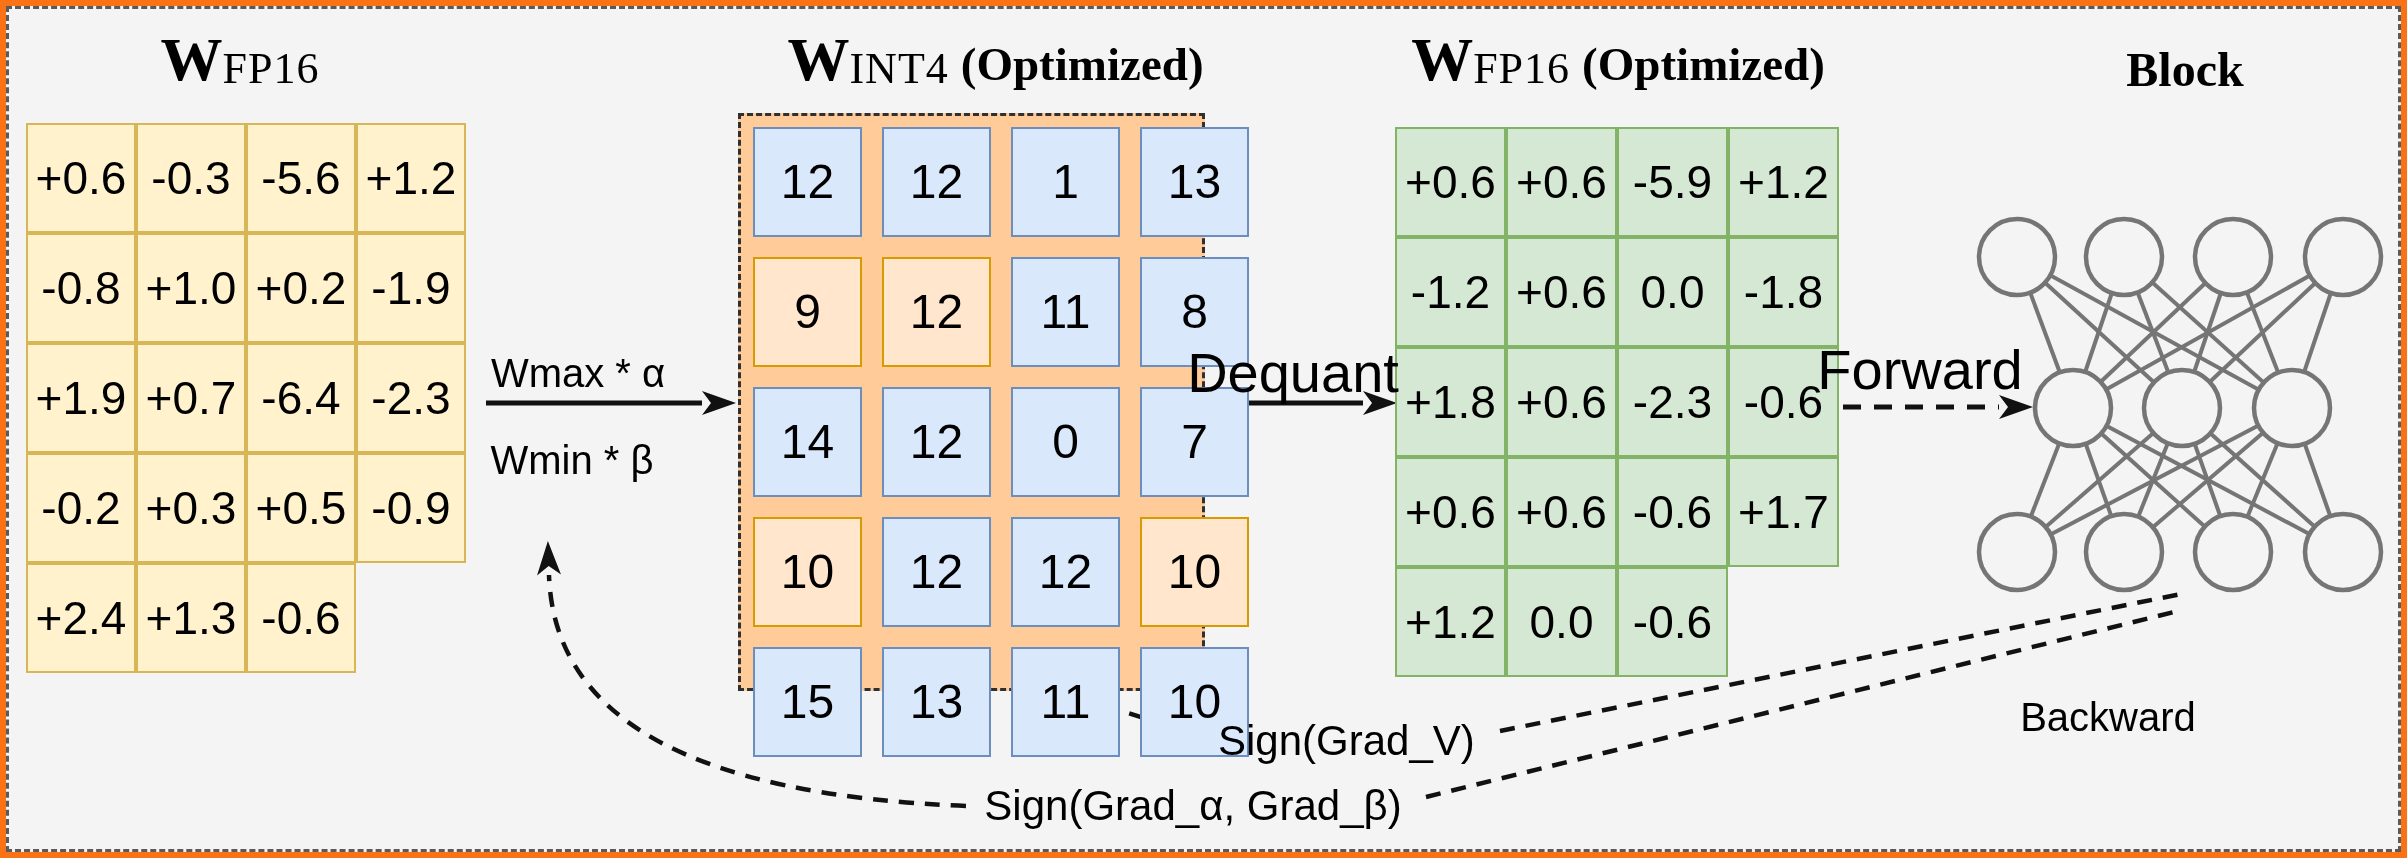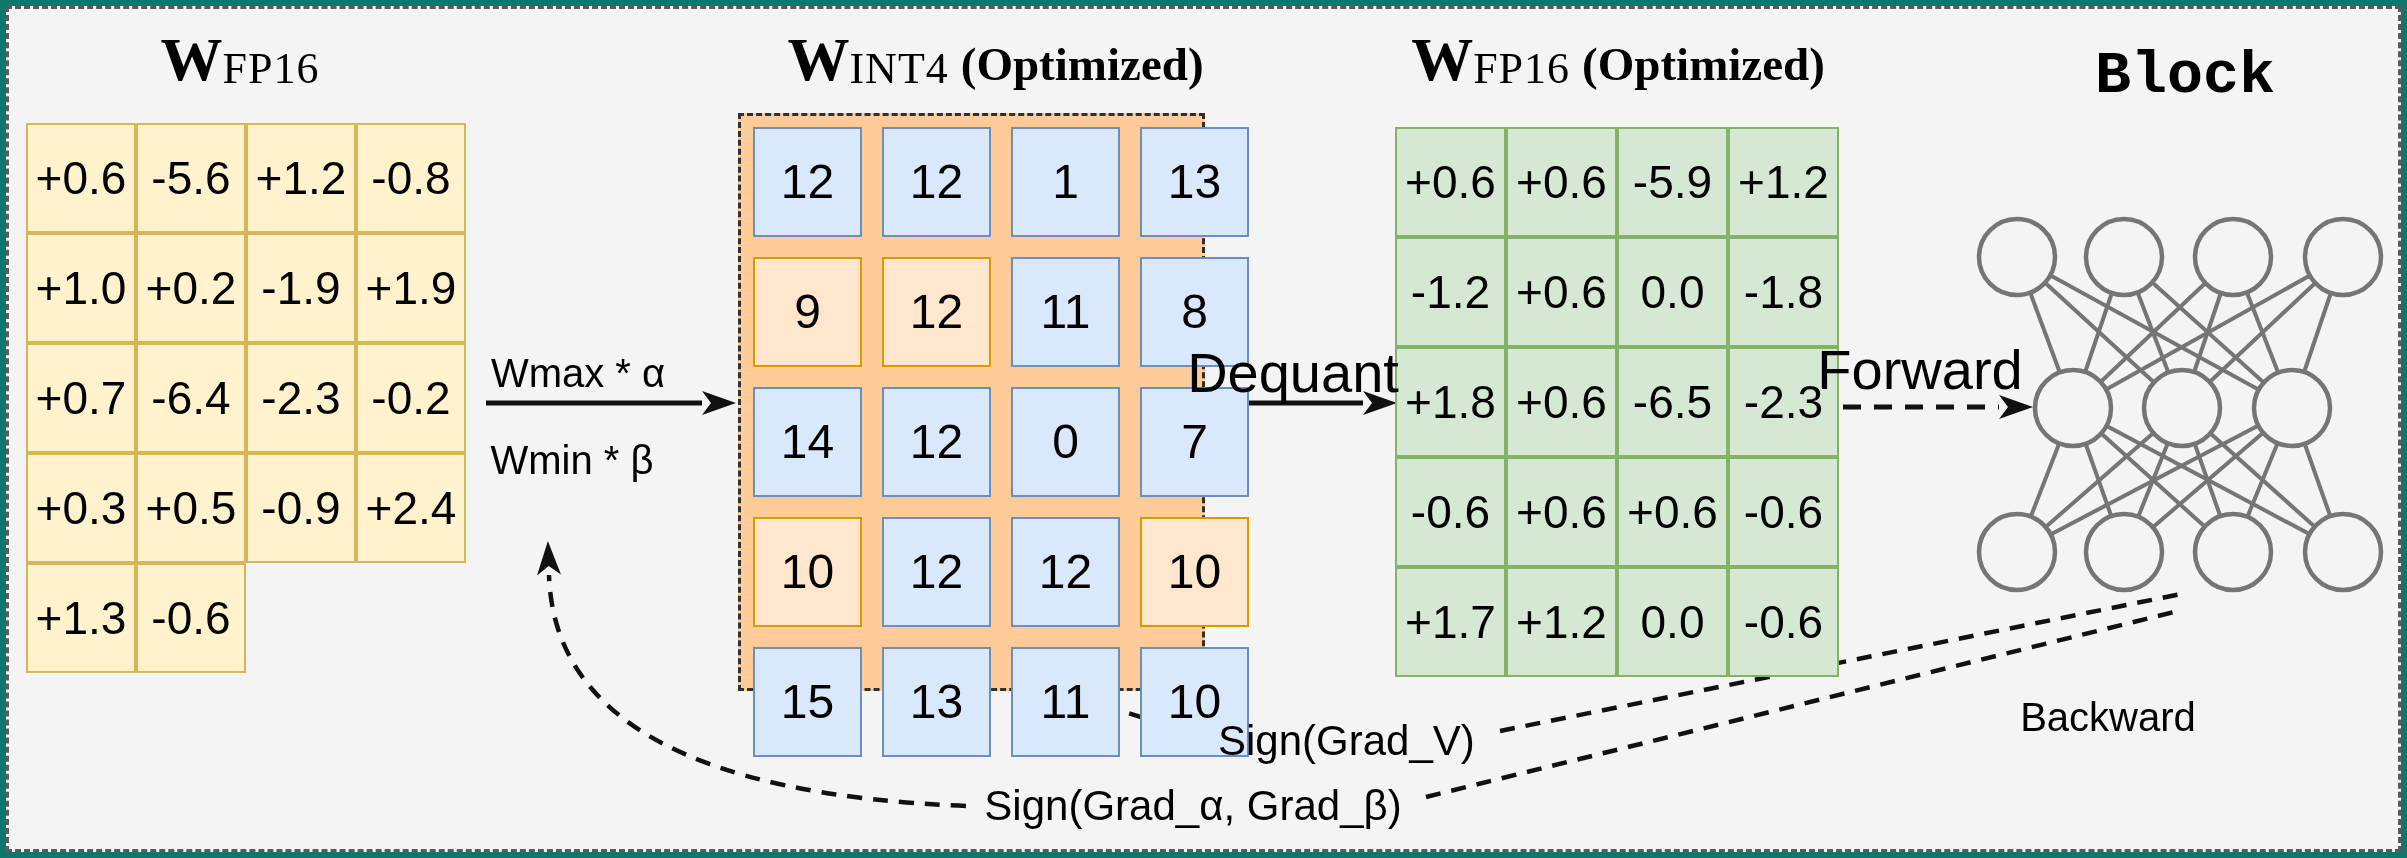--- a/index.html
+++ b/index.html
@@ -1,17 +1,17 @@
 <!DOCTYPE html>
 <html style="--background: #F4F4F5; --frame-border: #5A5A5A; --yellow-fill: #FFF2CC; --yellow-stroke: #D6B656; --blue-fill: #DAE8FC; --blue-stroke: #6C8EBF; --orange-fill: #FFE6CC; --orange-stroke: #D79B00; --container-fill: #FFCC99; --container-stroke: #303030; --green-fill: #D5E8D4; --green-stroke: #82B366; --arrow-color: #111111; --network-color: #757575; --text-color: #000000;"><head>
 <meta charset="utf-8">
 <style>
   html,body{margin:0;padding:0;background:#ffffff;}
   #page{position:relative;width:2407px;height:858px;overflow:hidden;
-        font-family:"Liberation Sans",sans-serif;background:#0f766e;}
+        font-family:"Liberation Sans",sans-serif;background:#f97316;}
   #frame{position:absolute;left:6px;top:6px;right:6px;bottom:6px;
          background:var(--background,#F4F4F5);
          border:3.5px dashed var(--frame-border,#5a5a5a);box-sizing:border-box;}
   #overlay{position:absolute;left:0;top:0;z-index:2;}
 
   
   .matrix{position:absolute;display:grid;z-index:3;border-radius:9px;}
   .cell{display:flex;align-items:center;justify-content:center;
         box-sizing:border-box;border:2.5px solid;color:var(--text-color,#000);
         font-size:46px;line-height:1;}
@@ -22,21 +22,21 @@
   #int4-box{position:absolute;left:738px;top:113px;width:467px;height:578px;
             box-sizing:border-box;background:var(--container-fill);
             border:3px dashed var(--container-stroke,#333);z-index:2;}
 
   
   .mtitle{position:absolute;z-index:4;text-align:center;white-space:nowrap;
           font-family:"Liberation Serif",serif;color:#000;}
   .mtitle .main{font-size:62px;font-weight:bold;}
   .mtitle .sub{font-size:44px;position:relative;top:3px;letter-spacing:1px;}
   .mtitle .suffix{font-size:47px;font-weight:bold;margin-left:12px;}
-  #title-block{font-size:60px;font-weight:bold;font-family:Liberation Mono, monospace;}
+  #title-block{font-size:48px;font-weight:bold;font-family:Liberation Serif, serif;}
 
   
   .lab{position:absolute;z-index:4;white-space:nowrap;color:#000;line-height:1.15;}
   .lab.center{transform:translateX(-50%);}
   .sans40{font-size:40px;}
   .sans42{font-size:42px;}
   .serif43{font-family:Liberation Sans, sans-serif;font-size:56px;}
 </style>
 </head>
 <body>
@@ -109,20 +109,21 @@
   <div class="mtitle" style="left:762px;top:24px;width:467px;">
     <span class="main">W</span><span class="sub">INT4</span><span class="suffix">(Optimized)</span>
   </div>
   <div class="mtitle" style="left:1378px;top:24px;width:480px;">
     <span class="main">W</span><span class="sub">FP16</span><span class="suffix">(Optimized)</span>
   </div>
   <div class="mtitle" id="title-block" style="left:1985px;top:42px;width:400px;">Block</div>
 
   <div class="matrix" style="left:26px;top:123px;grid-template-columns:repeat(4,110px);grid-auto-rows:110px;">
       <div class="cell y">+0.6</div>
+      <div class="cell y">-0.3</div>
       <div class="cell y">-5.6</div>
       <div class="cell y">+1.2</div>
       <div class="cell y">-0.8</div>
       <div class="cell y">+1.0</div>
       <div class="cell y">+0.2</div>
       <div class="cell y">-1.9</div>
       <div class="cell y">+1.9</div>
       <div class="cell y">+0.7</div>
       <div class="cell y">-6.4</div>
       <div class="cell y">-2.3</div>
@@ -163,21 +164,20 @@
       <div class="cell g">+0.6</div>
       <div class="cell g">+0.6</div>
       <div class="cell g">-5.9</div>
       <div class="cell g">+1.2</div>
       <div class="cell g">-1.2</div>
       <div class="cell g">+0.6</div>
       <div class="cell g">0.0</div>
       <div class="cell g">-1.8</div>
       <div class="cell g">+1.8</div>
       <div class="cell g">+0.6</div>
-      <div class="cell g">-6.5</div>
       <div class="cell g">-2.3</div>
       <div class="cell g">-0.6</div>
       <div class="cell g">+0.6</div>
       <div class="cell g">+0.6</div>
       <div class="cell g">-0.6</div>
       <div class="cell g">+1.7</div>
       <div class="cell g">+1.2</div>
       <div class="cell g">0.0</div>
       <div class="cell g">-0.6</div>
     </div>

